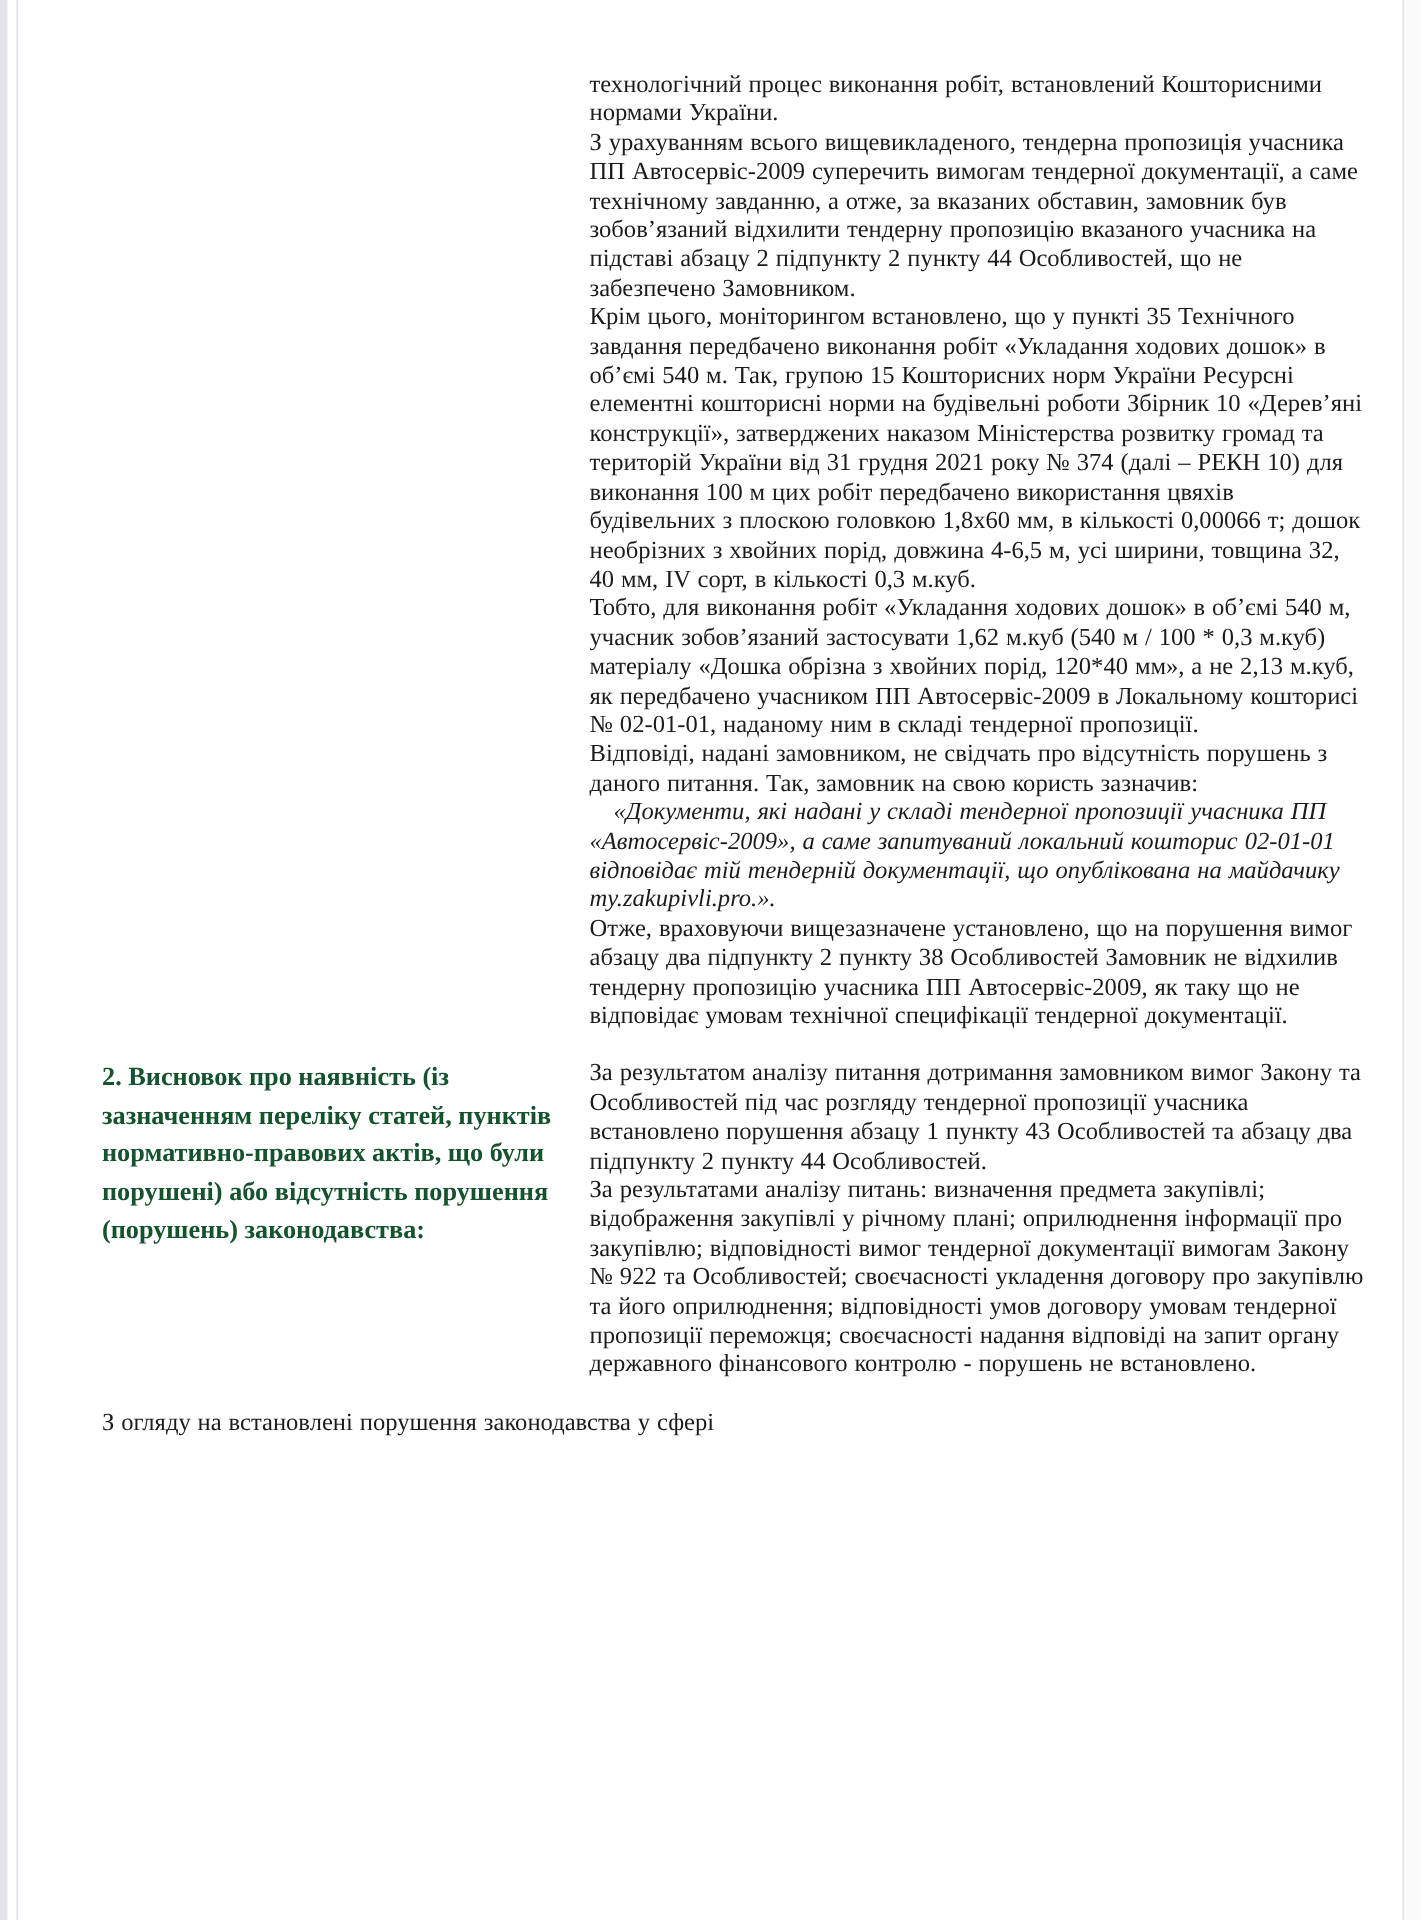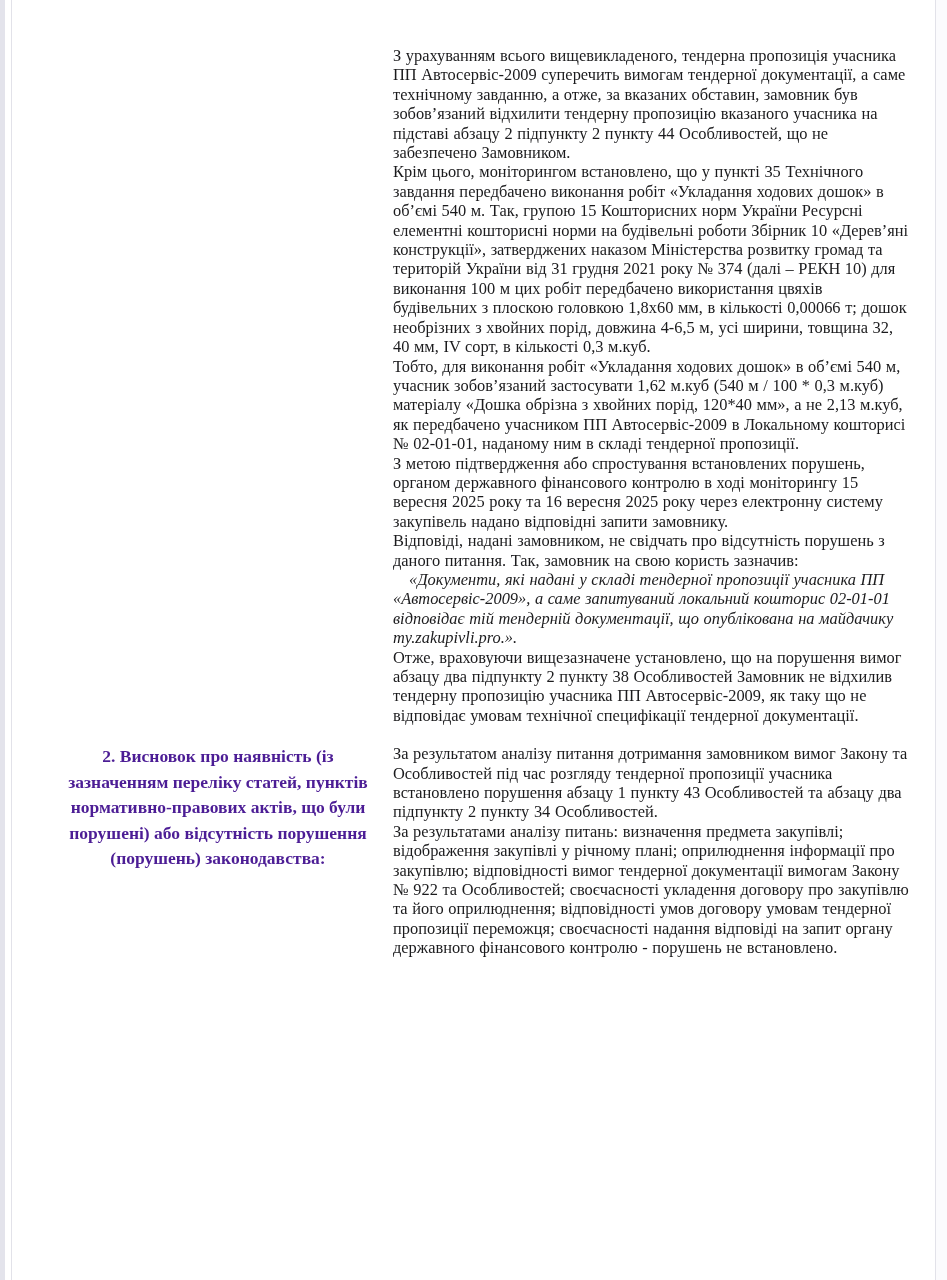--- a/index.html
+++ b/index.html
@@ -62,22 +62,21 @@
   }
   .cell-right {
     flex: 0 0 516px;
     width: 516px;
   }
   .section-heading {
     margin: 0;
     font-size: 17.5px;
     line-height: 25.5px;
     font-weight: bold;
-    color: #4c1d95;
-    text-align: center;
+    color: #14532d;
   }
   .para {
     margin: 0;
     font-size: 16.4px;
     line-height: 19.4px;
     text-align: left;
     word-spacing: 0.5px;
   }
   .para em {
     font-style: italic;
@@ -91,32 +90,35 @@
 <div class="page-hairline-left"></div>
 <div class="page-hairline-right"></div>
 <div class="edge-strip-right"></div>
 
 <div class="doc-content">
     <section class="doc-row">
     <div class="cell-left">
       
     </div>
     <div class="cell-right">
+        <p class="para"><span>технологічний процес виконання робіт, встановлений Кошторисними нормами України.</span></p>
         <p class="para"><span>З урахуванням всього вищевикладеного, тендерна пропозиція учасника ПП Автосервіс-2009 суперечить вимогам тендерної документації, а саме технічному завданню, а отже, за вказаних обставин, замовник був зобов’язаний відхилити тендерну пропозицію вказаного учасника на підставі абзацу 2 підпункту 2 пункту 44 Особливостей, що не забезпечено Замовником.</span></p>
         <p class="para"><span>Крім цього, моніторингом встановлено, що у пункті 35 Технічного завдання передбачено виконання робіт «Укладання ходових дошок» в об’ємі 540 м. Так, групою 15 Кошторисних норм України Ресурсні елементні кошторисні норми на будівельні роботи Збірник 10 «Дерев’яні конструкції», затверджених наказом Міністерства розвитку громад та територій України від 31 грудня 2021 року № 374 (далі – РЕКН 10) для виконання 100 м цих робіт передбачено використання цвяхів будівельних з плоскою головкою 1,8х60 мм, в кількості 0,00066 т; дошок необрізних з хвойних порід, довжина 4-6,5 м, усі ширини, товщина 32, 40 мм, IV сорт, в кількості 0,3 м.куб.</span></p>
         <p class="para"><span>Тобто, для виконання робіт «Укладання ходових дошок» в об’ємі 540 м, учасник зобов’язаний застосувати 1,62 м.куб (540 м / 100 * 0,3 м.куб) матеріалу «Дошка обрізна з хвойних порід, 120*40 мм», а не 2,13 м.куб, як передбачено учасником ПП Автосервіс-2009 в Локальному кошторисі № 02-01-01, наданому ним в складі тендерної пропозиції.</span></p>
-        <p class="para"><span>З метою підтвердження або спростування встановлених порушень, органом державного фінансового контролю в ході моніторингу 15 вересня 2025 року та 16 вересня 2025 року через електронну систему закупівель надано відповідні запити замовнику.</span></p>
         <p class="para"><span>Відповіді, надані замовником, не свідчать про відсутність порушень з даного питання. Так, замовник на свою користь зазначив: </span><em>«Документи, які надані у складі тендерної пропозиції учасника ПП «Автосервіс-2009», а саме запитуваний локальний кошторис 02-01-01 відповідає тій тендерній документації, що опублікована на майдачику my.zakupivli.pro.».</em></p>
         <p class="para"><span>Отже, враховуючи вищезазначене установлено, що на порушення вимог абзацу два підпункту 2 пункту 38 Особливостей Замовник не відхилив тендерну пропозицію учасника ПП Автосервіс-2009, як таку що не відповідає умовам технічної специфікації тендерної документації.</span></p>
       </div>
   </section>
     <section class="doc-row">
     <div class="cell-left">
       <h3 class="section-heading">2. Висновок про наявність (із зазначенням переліку статей, пунктів нормативно-правових актів, що були порушені) або відсутність порушення (порушень) законодавства:</h3>
     </div>
     <div class="cell-right">
-        <p class="para"><span>За результатом аналізу питання дотримання замовником вимог Закону та Особливостей під час розгляду тендерної пропозиції учасника встановлено порушення абзацу 1 пункту 43 Особливостей та абзацу два підпункту 2 пункту 34 Особливостей.</span></p>
+        <p class="para"><span>За результатом аналізу питання дотримання замовником вимог Закону та Особливостей під час розгляду тендерної пропозиції учасника встановлено порушення абзацу 1 пункту 43 Особливостей та абзацу два підпункту 2 пункту 44 Особливостей.</span></p>
         <p class="para"><span>За результатами аналізу питань: визначення предмета закупівлі; відображення закупівлі у річному плані; оприлюднення інформації про закупівлю; відповідності вимог тендерної документації вимогам Закону № 922 та Особливостей; своєчасності укладення договору про закупівлю та його оприлюднення; відповідності умов договору умовам тендерної пропозиції переможця; своєчасності надання відповіді на запит органу державного фінансового контролю - порушень не встановлено.</span></p>
       </div>
   </section>
     <section class="doc-row">
+    <div class="cell-right">
+        <p class="para"><span>З огляду на встановлені порушення законодавства у сфері</span></p>
+      </div>
   </section>
   </div>
 
 </body></html>

